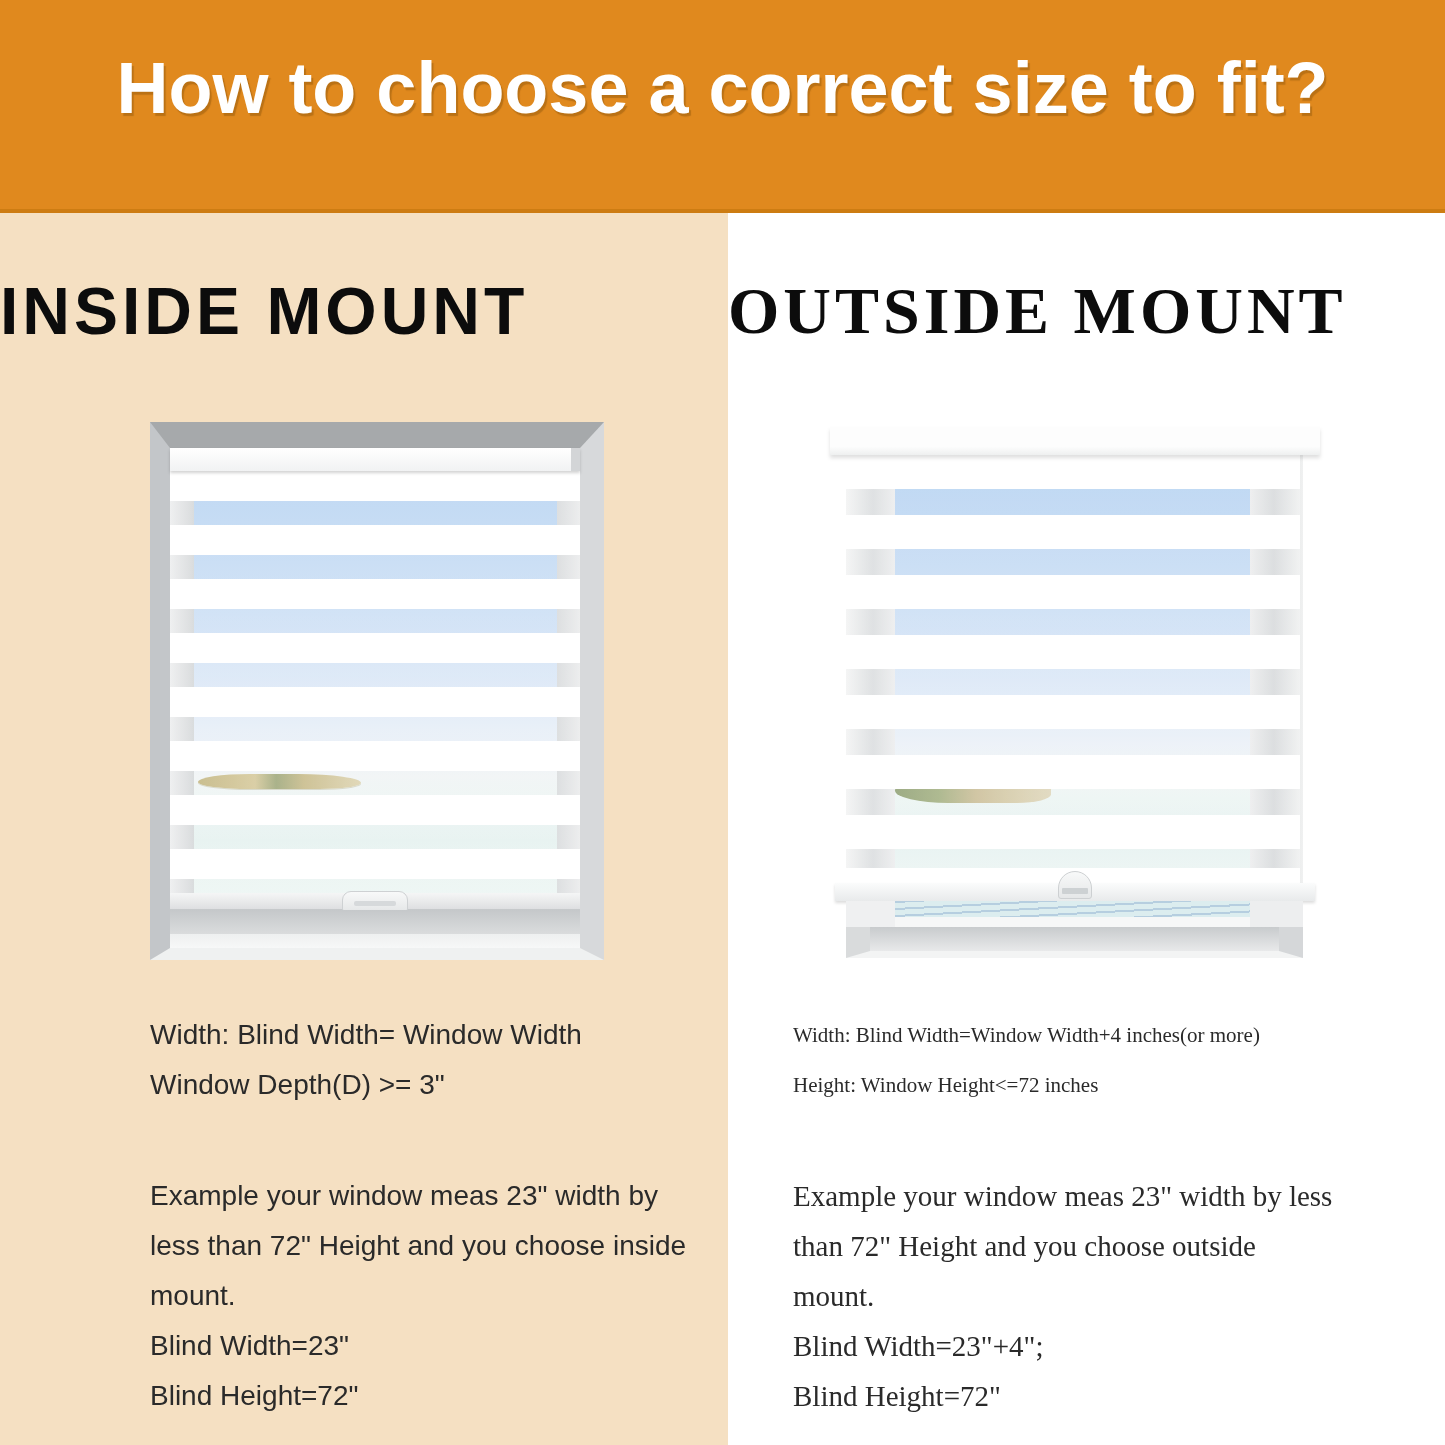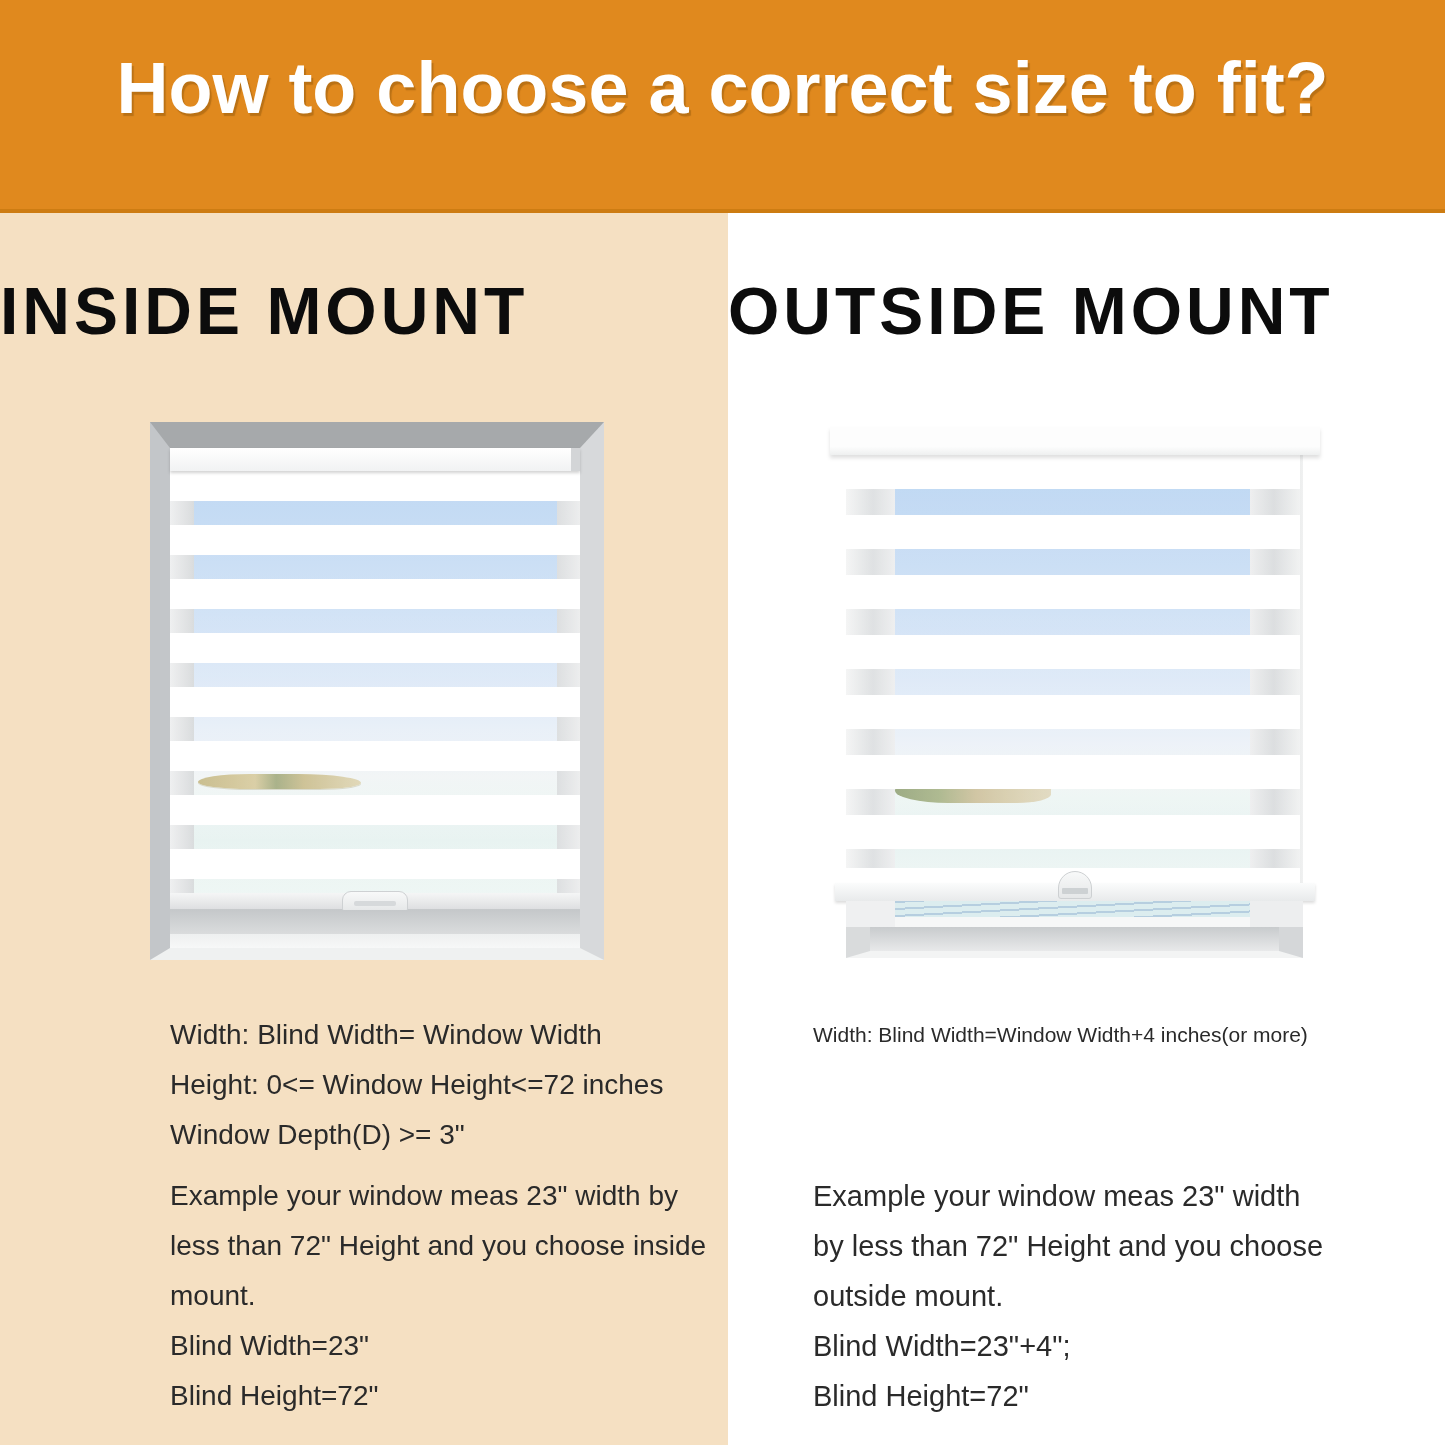--- a/index.html
+++ b/index.html
@@ -17,33 +17,33 @@
   .title {
     position:absolute; left:0; top:52px; width:100%;
     text-align:center; font-size:72px; font-weight:bold; line-height:72px;
     color:var(--header-text,#ffffff);
     text-shadow:2px 3px 1px rgba(100,60,0,0.30);
     white-space:nowrap;
   }
   
   .panel { position:absolute; top:213px; height:1232px; }
   .panel-left  { left:0;    width:728px; background:var(--left-bg,#f5e0c2); }
-  .panel-right { left:728px; width:717px; background:var(--right-bg,#ffffff); }
+  .panel-right { left:728px; width:717px; background:var(--right-bg,#ffffff);font-family:Liberation Serif, serif; }
   .mount-heading {
     position:absolute; left:0; top:60px; width:100%;
     text-align:left; font-size:66px; font-weight:bold; letter-spacing:4px;
     color:var(--heading-text,#0c0c0c); white-space:nowrap;
   }
   
   .specs, .example { position:absolute; color:var(--body-text,#2a2a2a); }
   .panel-left  .specs   { left:150px; top:797px; width:560px; font-size:28px; }
   .panel-left  .example { left:150px; top:958px; width:560px; font-size:28px; }
   .panel-right .specs   { left:65px;  top:797px; width:545px; font-size:21px; }
   .panel-right .example { left:65px;  top:958px; width:545px; font-size:29px; }
-  .line { line-height:50px;margin-left:20px; }
+  .line { line-height:50px; }
   
   .win-inside {
     position:absolute; left:150px; top:209px; width:454px; height:538px;
     box-sizing:border-box; background:#ffffff;
     border-top:26px solid var(--frame-gray,#a6a9ab);
     border-left:20px solid #c3c6c9;
     border-right:24px solid #d7d9db;
     border-bottom:12px solid #eff1f1;
   }
   .win-inside .scene { position:absolute; left:0; top:0; width:410px; height:462px; }
@@ -175,21 +175,20 @@
       <div class="stripes"></div>
       <div class="headrail"></div>
       <div class="bottomrail"></div>
       <div class="handle"></div>
       <div class="floor"></div>
       <div class="sill"></div>
     </div>
 
     <div class="specs">
       <div class="line">Width: Blind Width= Window Width</div>
-      <div class="line">Height: 0&lt;= Window Height&lt;=72 inches</div>
       <div class="line">Window Depth(D) &gt;= 3"</div>
     </div>
 
     <div class="example">
       <div class="line">Example your window meas 23" width by less than 72" Height and you choose inside mount.</div>
       <div class="line">Blind Width=23"</div>
       <div class="line">Blind Height=72"</div>
     </div>
   </div>
 
@@ -213,20 +212,21 @@
         <div class="bw-post-l"></div>
         <div class="bw-sea"></div>
         <div class="bw-post-r"></div>
         <div class="bw-bar"></div>
         <div class="bw-recess"></div>
       </div>
     </div>
 
     <div class="specs">
       <div class="line">Width: Blind Width=Window Width+4 inches(or more)</div>
+      <div class="line">Height: Window Height&lt;=72 inches</div>
     </div>
 
     <div class="example">
       <div class="line">Example your window meas 23" width by less than 72" Height and you choose outside mount.</div>
       <div class="line">Blind Width=23"+4";</div>
       <div class="line">Blind Height=72"</div>
     </div>
   </div>
 
 </div>

